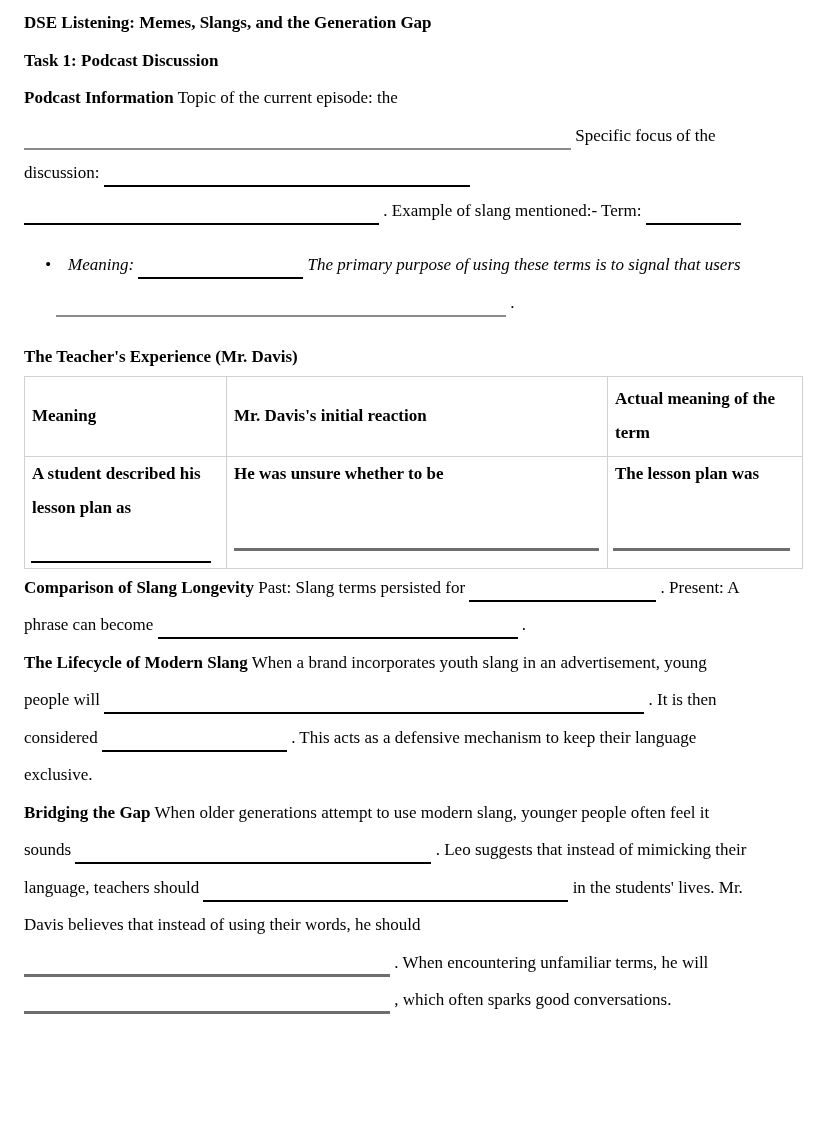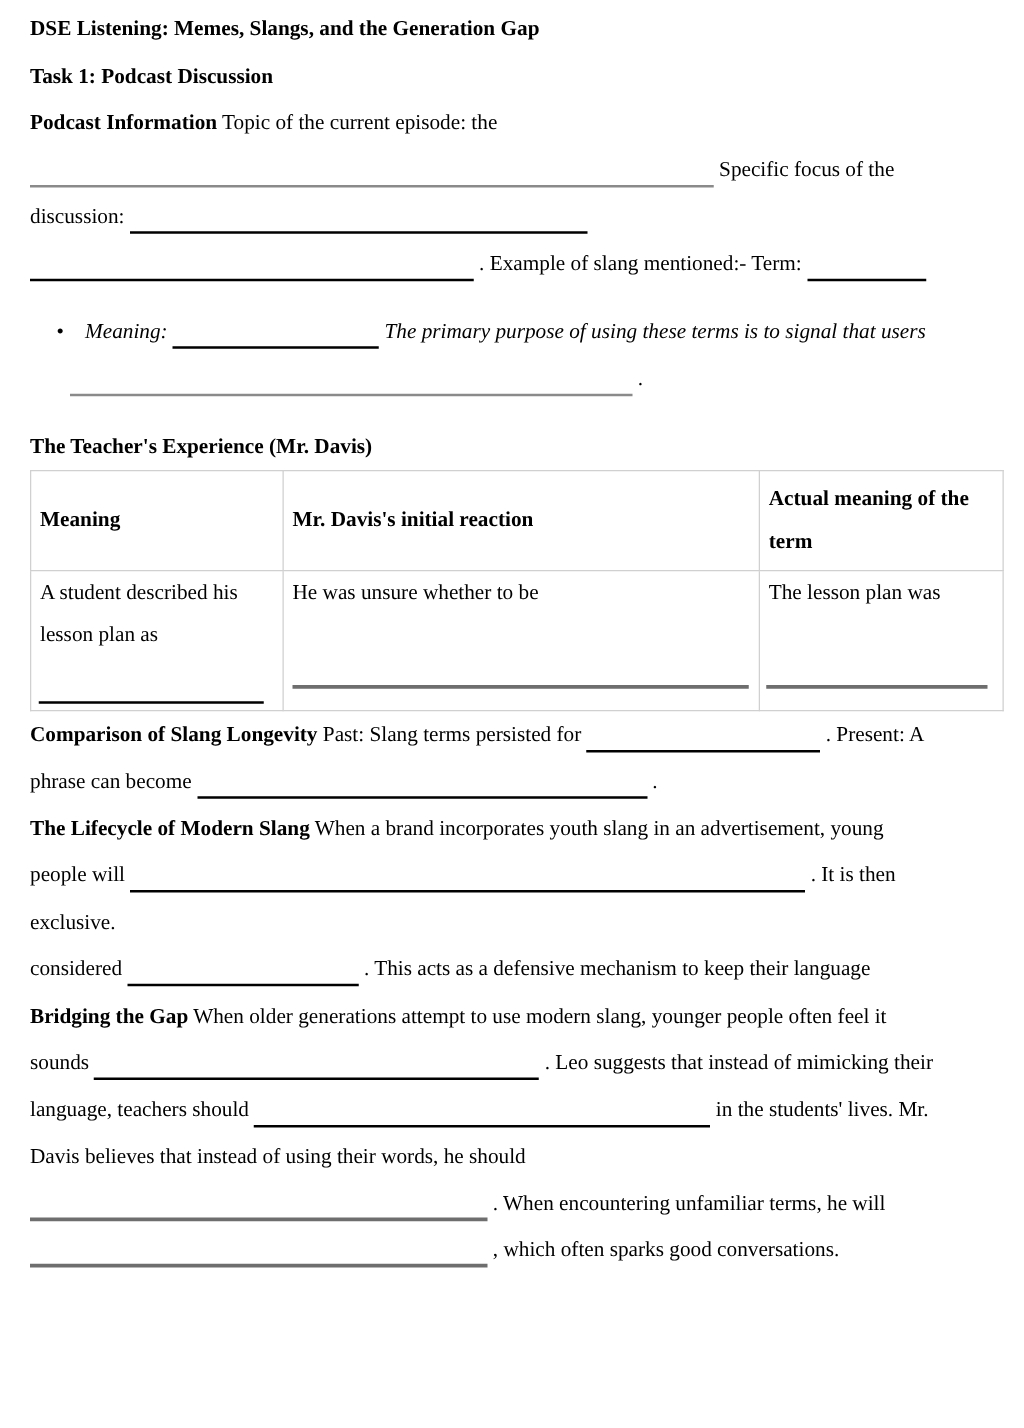--- a/index.html
+++ b/index.html
@@ -19,21 +19,21 @@
   .blank.g2 { border-bottom:2px solid #8a8a8a; }
   .blank.g3 { border-bottom:3px solid #6e6e6e; }
   table.tbl {
     border-collapse:collapse; table-layout:fixed;
     width:778px; margin:0;
   }
   table.tbl col.c1 { width:202px; }
   table.tbl col.c2 { width:381px; }
   table.tbl col.c3 { width:195px; }
   table.tbl th, table.tbl td {
-    border:1px solid #d0d0d0; text-align:left; font-weight:normal;
+    border:1px solid #d0d0d0; text-align:left; font-weight:bold;
     padding:0 7px; line-height:34px; vertical-align:middle;
     white-space:normal;
   }
   table.tbl th { height:79px; font-weight:bold; }
   table.tbl td { height:111px; position:relative; vertical-align:top; }
   td.tdc { padding-top:16px; }
   td .cellblank { position:absolute; display:block; height:0; }
   td .cb1 { left:6px;  bottom:5px;  width:180px; border-bottom:2px solid #000; }
   td .cb2 { left:7px;  bottom:17px; width:365px; border-bottom:3px solid #6e6e6e; }
   td .cb3 { left:5px;  bottom:17px; width:177px; border-bottom:3px solid #6e6e6e; }
@@ -82,22 +82,22 @@
         </td>
       </tr>
     </tbody>
   </table>
 
   <div id="flow-bottom">
       <div class="ln"><span class="b">Comparison of Slang Longevity</span><span> Past: Slang terms persisted for </span><span class="blank blk" style="width: 187px;"></span><span> . Present: A</span></div>
       <div class="ln"><span>phrase can become </span><span class="blank blk" style="width: 360px;"></span><span> .</span></div>
       <div class="ln"><span class="b">The Lifecycle of Modern Slang</span><span> When a brand incorporates youth slang in an advertisement, young</span></div>
       <div class="ln"><span>people will </span><span class="blank blk" style="width: 540px;"></span><span> . It is then</span></div>
+      <div class="ln"><span>considered </span><span class="blank blk" style="width: 185px;"></span><span> . This acts as a defensive mechanism to keep their language</span></div>
       <div class="ln"><span>exclusive.</span></div>
-      <div class="ln"><span>considered </span><span class="blank blk" style="width: 185px;"></span><span> . This acts as a defensive mechanism to keep their language</span></div>
       <div class="ln"><span class="b">Bridging the Gap</span><span> When older generations attempt to use modern slang, younger people often feel it</span></div>
       <div class="ln"><span>sounds </span><span class="blank blk" style="width: 356px;"></span><span> . Leo suggests that instead of mimicking their</span></div>
       <div class="ln"><span>language, teachers should </span><span class="blank blk" style="width: 365px;"></span><span> in the students' lives. Mr.</span></div>
       <div class="ln"><span>Davis believes that instead of using their words, he should</span></div>
       <div class="ln"><span class="blank g3" style="width: 366px;"></span><span> . When encountering unfamiliar terms, he will</span></div>
       <div class="ln"><span class="blank g3" style="width: 366px;"></span><span> , which often sparks good conversations.</span></div>
     </div>
 
 </div>
 

